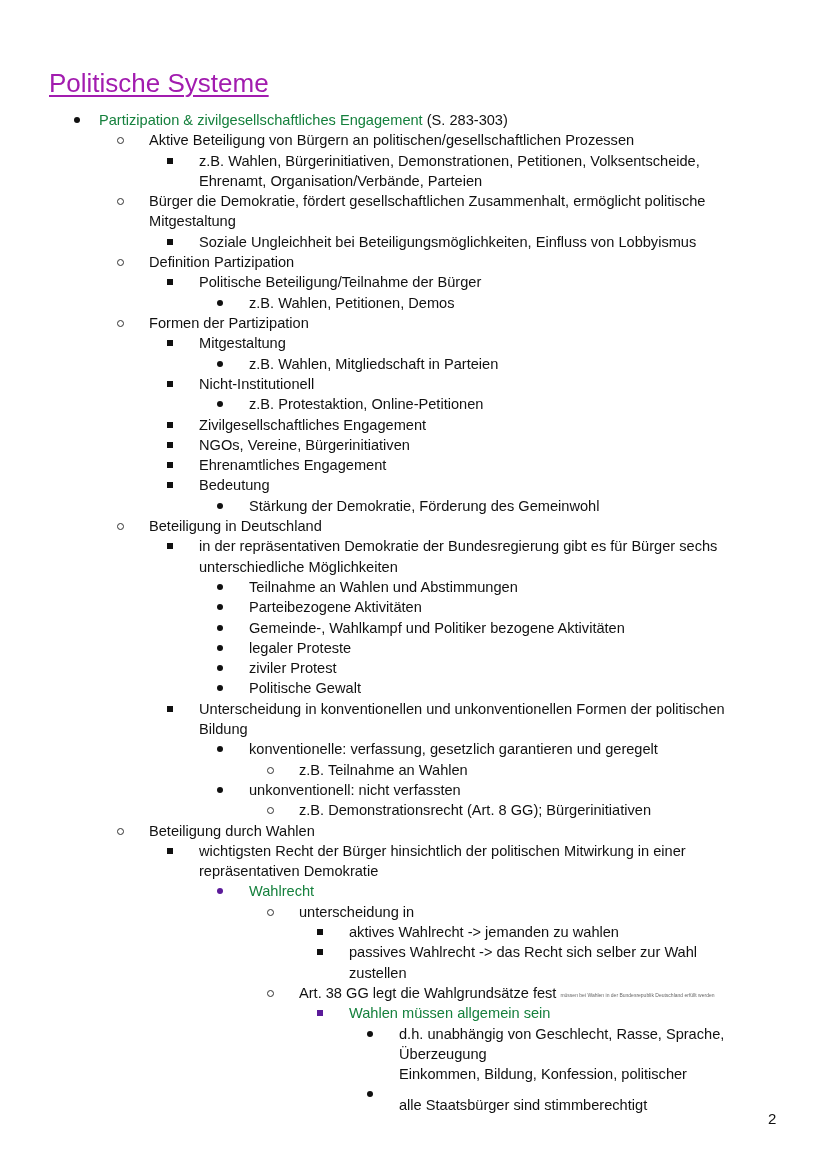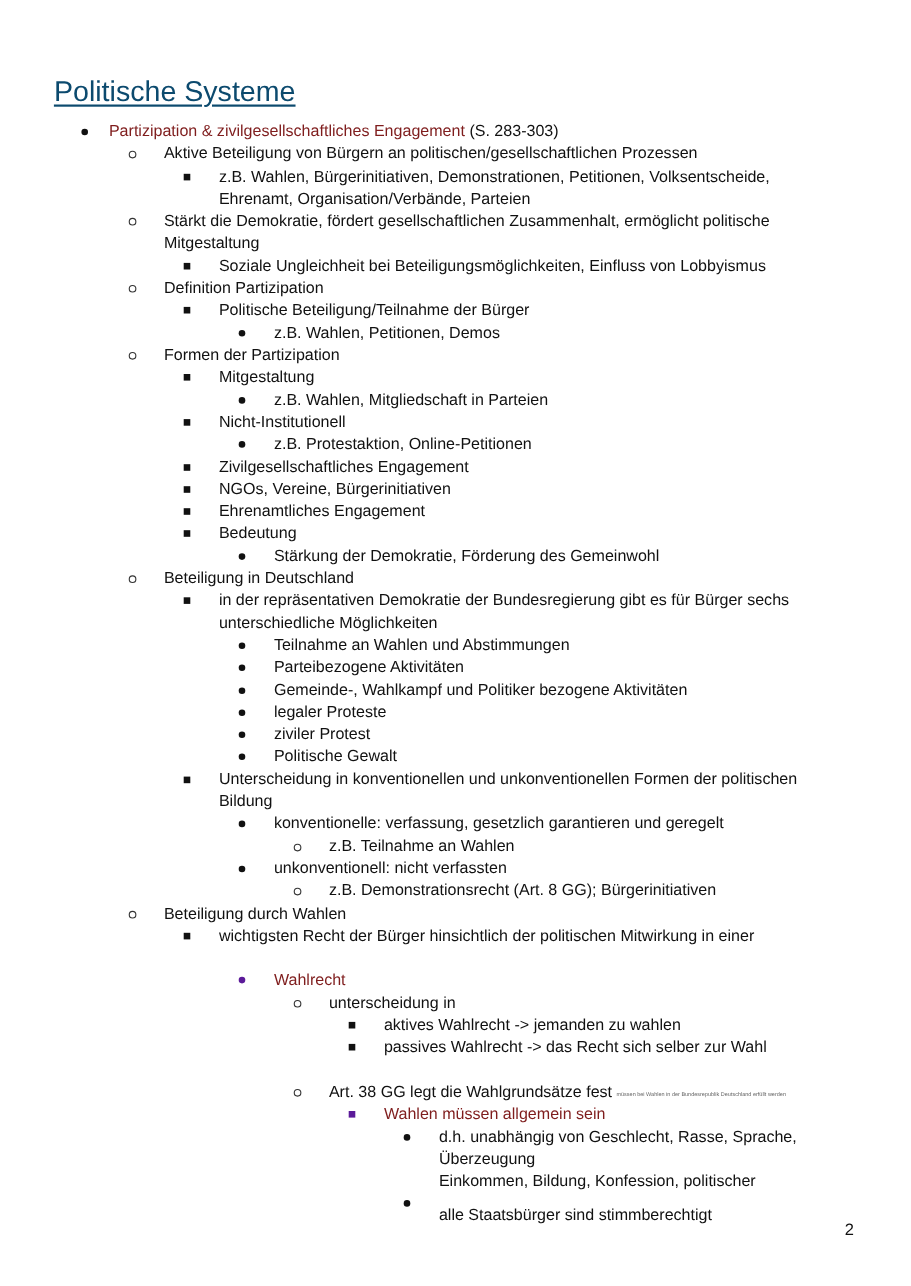--- a/index.html
+++ b/index.html
@@ -3,32 +3,32 @@
 <meta charset="utf-8">
 <style>
   html, body { margin: 0; padding: 0; background: #ffffff; }
   body {
     width: 828px; height: 1169px; position: relative; overflow: hidden;
     font-family: "Liberation Sans", sans-serif; color: #111111;
   }
   .page-title {
     position: absolute; left: 49px; top: 68px;
     font-size: 26px; text-decoration: underline; text-underline-offset: 3px;
-    text-decoration-thickness: 2px; margin: 0; font-weight: normal; color: #0c4a6e;
+    text-decoration-thickness: 2px; margin: 0; font-weight: normal; color: #a21caf;
   }
   .outline { position: absolute; left: 0; top: 110px; width: 828px; }
   .line {
     position: absolute; font-size: 14.6px; line-height: 20.3px; white-space: nowrap;
   }
   .line .txt { position: absolute; left: 0; top: 0; white-space: normal; }
   .bullet { position: absolute; width: 20px; text-align: center; }
   .b-disc::before { content: ""; display: block; width: 6px; height: 6px; border-radius: 50%; background: #111; margin: 7px auto 0; }
   .b-circle::before { content: ""; display: block; width: 5px; height: 5px; border-radius: 50%; border: 1px solid #333; margin: 7px auto 0; }
   .b-square::before { content: ""; display: block; width: 6px; height: 6px; background: #111; margin: 7px auto 0; }
-  .purple { color: #7f1d1d; }
+  .purple { color: #15803d; }
   .purple.b-disc::before, .purple.b-square::before { background: #5b1a99; }
   .tiny { font-size: 5px; color: #666; margin-left: 4px; vertical-align: 1px; }
   .page-number { position: absolute; left: 768px; top: 1110px; font-size: 15px; }
 </style>
 </head>
 <body>
 
 <h1 class="page-title">Politische Systeme</h1>
 
 <div class="outline" id="outline">
@@ -39,21 +39,21 @@
     <div class="line" style="top: 20.3px; left: 0px; width: 828px;">
       <span class="bullet b-circle" style="left: 110px;"></span>
       <div class="txt" style="left: 149px; width: 631px;"><span>Aktive Beteiligung von Bürgern an politischen/gesellschaftlichen Prozessen</span></div>
     </div>
     <div class="line" style="top: 40.6px; left: 0px; width: 828px;">
       <span class="bullet b-square" style="left: 160px;"></span>
       <div class="txt" style="left: 199px; width: 581px;"><span>z.B. Wahlen, Bürgerinitiativen, Demonstrationen, Petitionen, Volksentscheide,</span><div>Ehrenamt, Organisation/Verbände, Parteien</div></div>
     </div>
     <div class="line" style="top: 81.2px; left: 0px; width: 828px;">
       <span class="bullet b-circle" style="left: 110px;"></span>
-      <div class="txt" style="left: 149px; width: 631px;"><span>Stärkt die Demokratie, fördert gesellschaftlichen Zusammenhalt, ermöglicht politische</span><div>Mitgestaltung</div></div>
+      <div class="txt" style="left: 149px; width: 631px;"><span>Bürger die Demokratie, fördert gesellschaftlichen Zusammenhalt, ermöglicht politische</span><div>Mitgestaltung</div></div>
     </div>
     <div class="line" style="top: 121.8px; left: 0px; width: 828px;">
       <span class="bullet b-square" style="left: 160px;"></span>
       <div class="txt" style="left: 199px; width: 581px;"><span>Soziale Ungleichheit bei Beteiligungsmöglichkeiten, Einfluss von Lobbyismus</span></div>
     </div>
     <div class="line" style="top: 142.1px; left: 0px; width: 828px;">
       <span class="bullet b-circle" style="left: 110px;"></span>
       <div class="txt" style="left: 149px; width: 631px;"><span>Definition Partizipation</span></div>
     </div>
     <div class="line" style="top: 162.4px; left: 0px; width: 828px;">
@@ -155,37 +155,37 @@
     <div class="line" style="top: 690.2px; left: 0px; width: 828px;">
       <span class="bullet b-circle" style="left: 260px;"></span>
       <div class="txt" style="left: 299px; width: 481px;"><span>z.B. Demonstrationsrecht (Art. 8 GG); Bürgerinitiativen</span></div>
     </div>
     <div class="line" style="top: 710.5px; left: 0px; width: 828px;">
       <span class="bullet b-circle" style="left: 110px;"></span>
       <div class="txt" style="left: 149px; width: 631px;"><span>Beteiligung durch Wahlen</span></div>
     </div>
     <div class="line" style="top: 730.8px; left: 0px; width: 828px;">
       <span class="bullet b-square" style="left: 160px;"></span>
-      <div class="txt" style="left: 199px; width: 581px;"><span>wichtigsten Recht der Bürger hinsichtlich der politischen Mitwirkung in einer</span></div>
+      <div class="txt" style="left: 199px; width: 581px;"><span>wichtigsten Recht der Bürger hinsichtlich der politischen Mitwirkung in einer</span><div>repräsentativen Demokratie</div></div>
     </div>
     <div class="line" style="top: 771.4px; left: 0px; width: 828px;">
       <span class="bullet b-disc purple" style="left: 210px;"></span>
       <div class="txt" style="left: 249px; width: 531px;"><span class="purple">Wahlrecht</span></div>
     </div>
     <div class="line" style="top: 791.7px; left: 0px; width: 828px;">
       <span class="bullet b-circle" style="left: 260px;"></span>
       <div class="txt" style="left: 299px; width: 481px;"><span>unterscheidung in</span></div>
     </div>
     <div class="line" style="top: 812px; left: 0px; width: 828px;">
       <span class="bullet b-square" style="left: 310px;"></span>
       <div class="txt" style="left: 349px; width: 431px;"><span>aktives Wahlrecht -&gt; jemanden zu wahlen</span></div>
     </div>
     <div class="line" style="top: 832.3px; left: 0px; width: 828px;">
       <span class="bullet b-square" style="left: 310px;"></span>
-      <div class="txt" style="left: 349px; width: 431px;"><span>passives Wahlrecht -&gt; das Recht sich selber zur Wahl</span></div>
+      <div class="txt" style="left: 349px; width: 431px;"><span>passives Wahlrecht -&gt; das Recht sich selber zur Wahl</span><div>zustellen</div></div>
     </div>
     <div class="line" style="top: 872.9px; left: 0px; width: 828px;">
       <span class="bullet b-circle" style="left: 260px;"></span>
       <div class="txt" style="left: 299px; width: 481px;"><span>Art. 38 GG legt die Wahlgrundsätze fest</span><span class="tiny">müssen bei Wahlen in der Bundesrepublik Deutschland erfüllt werden</span></div>
     </div>
     <div class="line" style="top: 893.2px; left: 0px; width: 828px;">
       <span class="bullet b-square purple" style="left: 310px;"></span>
       <div class="txt" style="left: 349px; width: 431px;"><span class="purple">Wahlen müssen allgemein sein</span></div>
     </div>
     <div class="line" style="top: 913.5px; left: 0px; width: 828px;">

